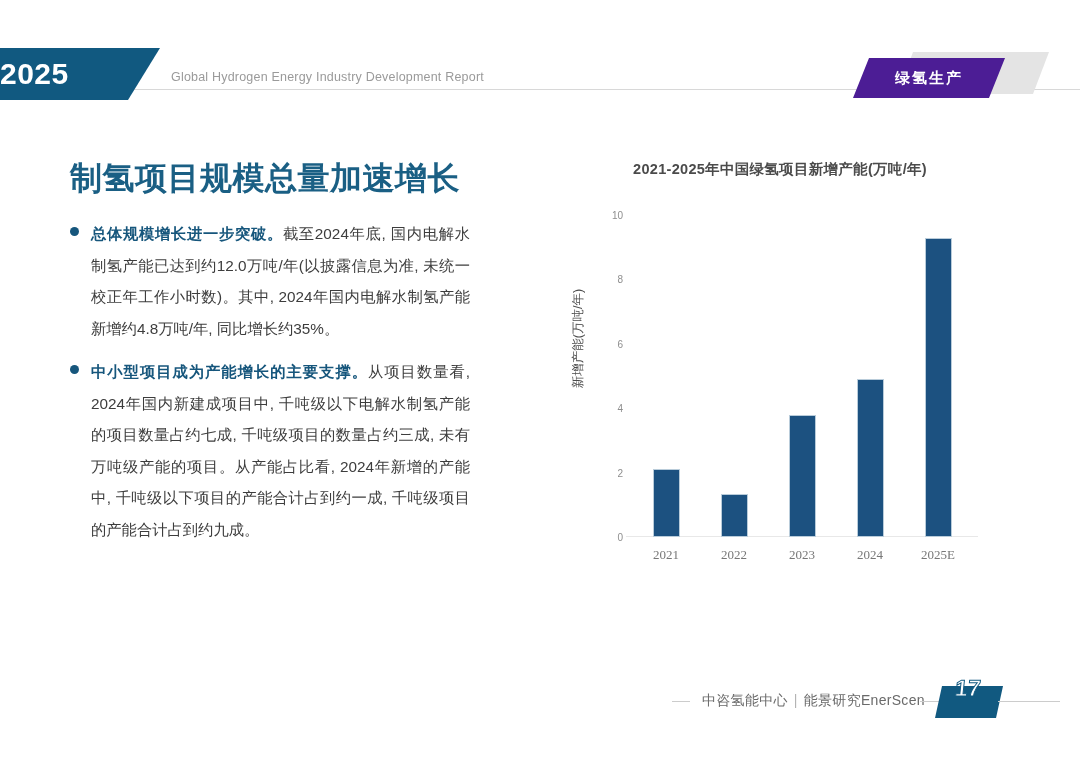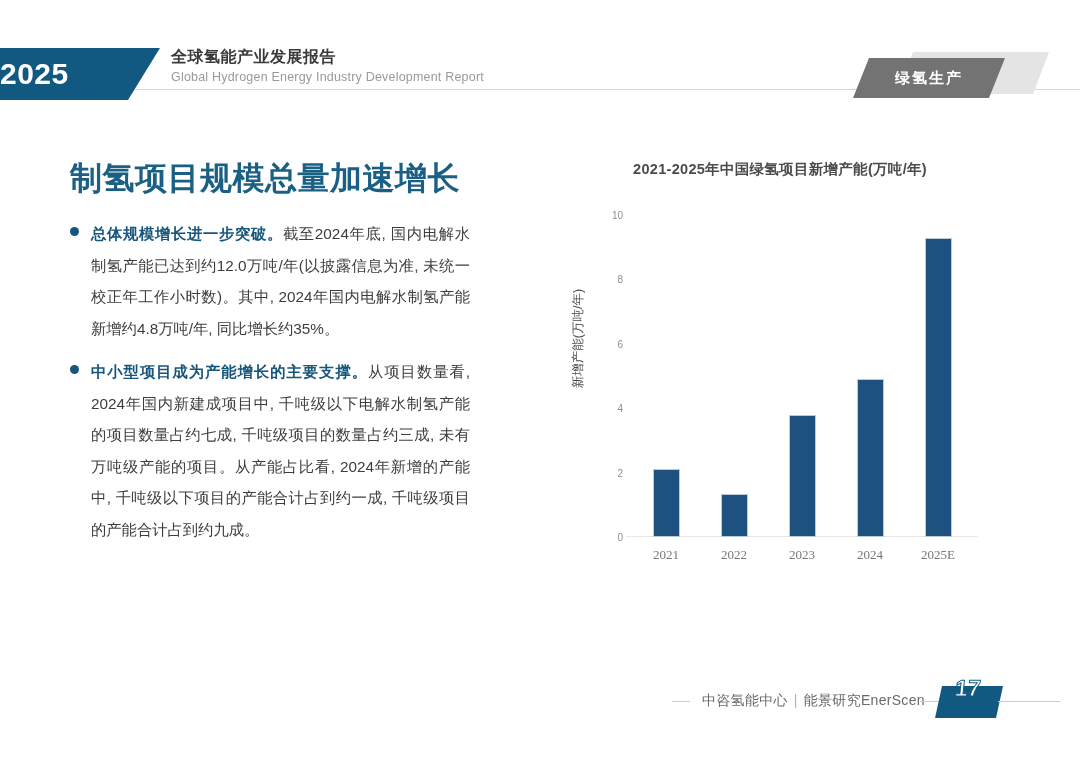--- a/index.html
+++ b/index.html
@@ -35,21 +35,21 @@
     position:absolute; left:171px; top:70px;
     font-size:12.5px; color:#9a9a9a; letter-spacing:0.2px;text-align:center;
   }
   .badge-gray {
     position:absolute; left:897px; top:52px; width:152px; height:42px;
     background:#e4e4e4;
     clip-path: polygon(16px 0, 152px 0, 136px 42px, 0 42px);
   }
   .badge-teal {
     position:absolute; left:853px; top:58px; width:152px; height:40px;
-    background:#737373;
+    background:#4c1d95;
     clip-path: polygon(16px 0, 152px 0, 136px 40px, 0 40px);
     display:flex; align-items:center; justify-content:center;
   }
   .badge-teal span {
     color:#ffffff; font-size:15px; font-weight:bold; letter-spacing:2px;
   }
 
   
   .section-title {
     position:absolute; left:70px; top:157px;
@@ -145,21 +145,20 @@
 </head>
 <body>
 
 <div class="header">
   <div class="hdr-rule"></div>
 
   <div class="year-banner">
     <div class="year-text">2025</div>
   </div>
 
-  <div class="hdr-title-cn">全球氢能产业发展报告</div>
   <div class="hdr-title-en">Global Hydrogen Energy Industry Development Report</div>
 
   <div class="badge-gray"></div>
   <div class="badge-teal">
     <span>绿氢生产</span>
   </div>
 </div>
 
 <div class="section-title">制氢项目规模总量加速增长</div>
 

